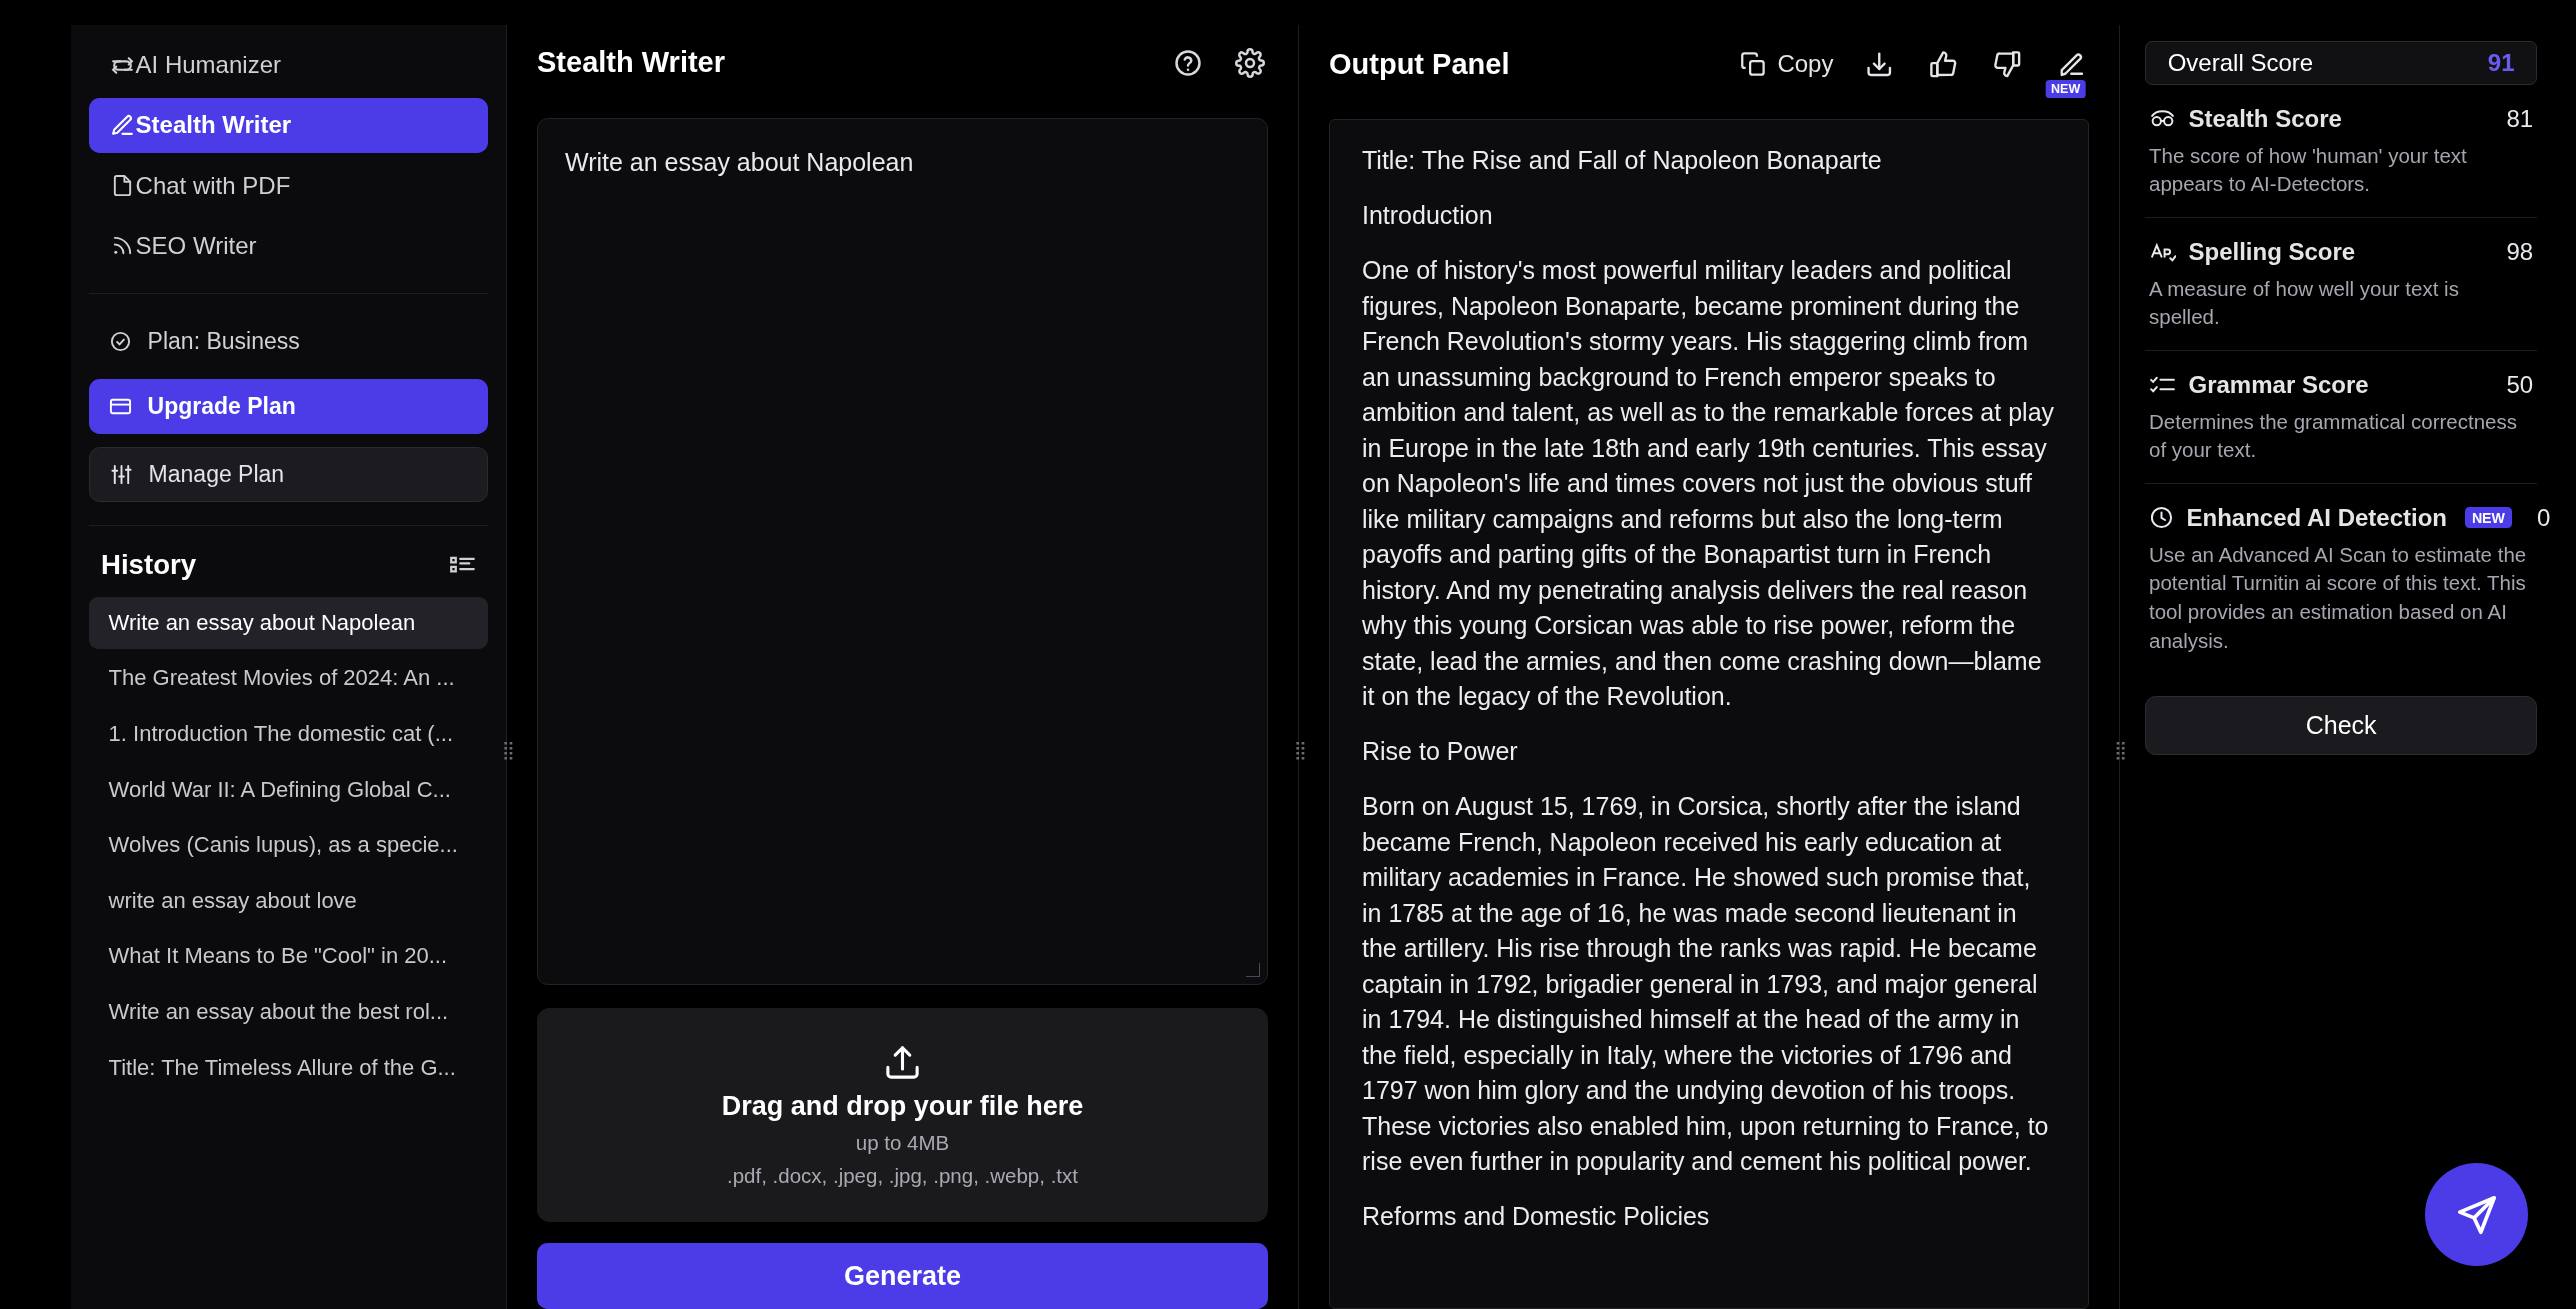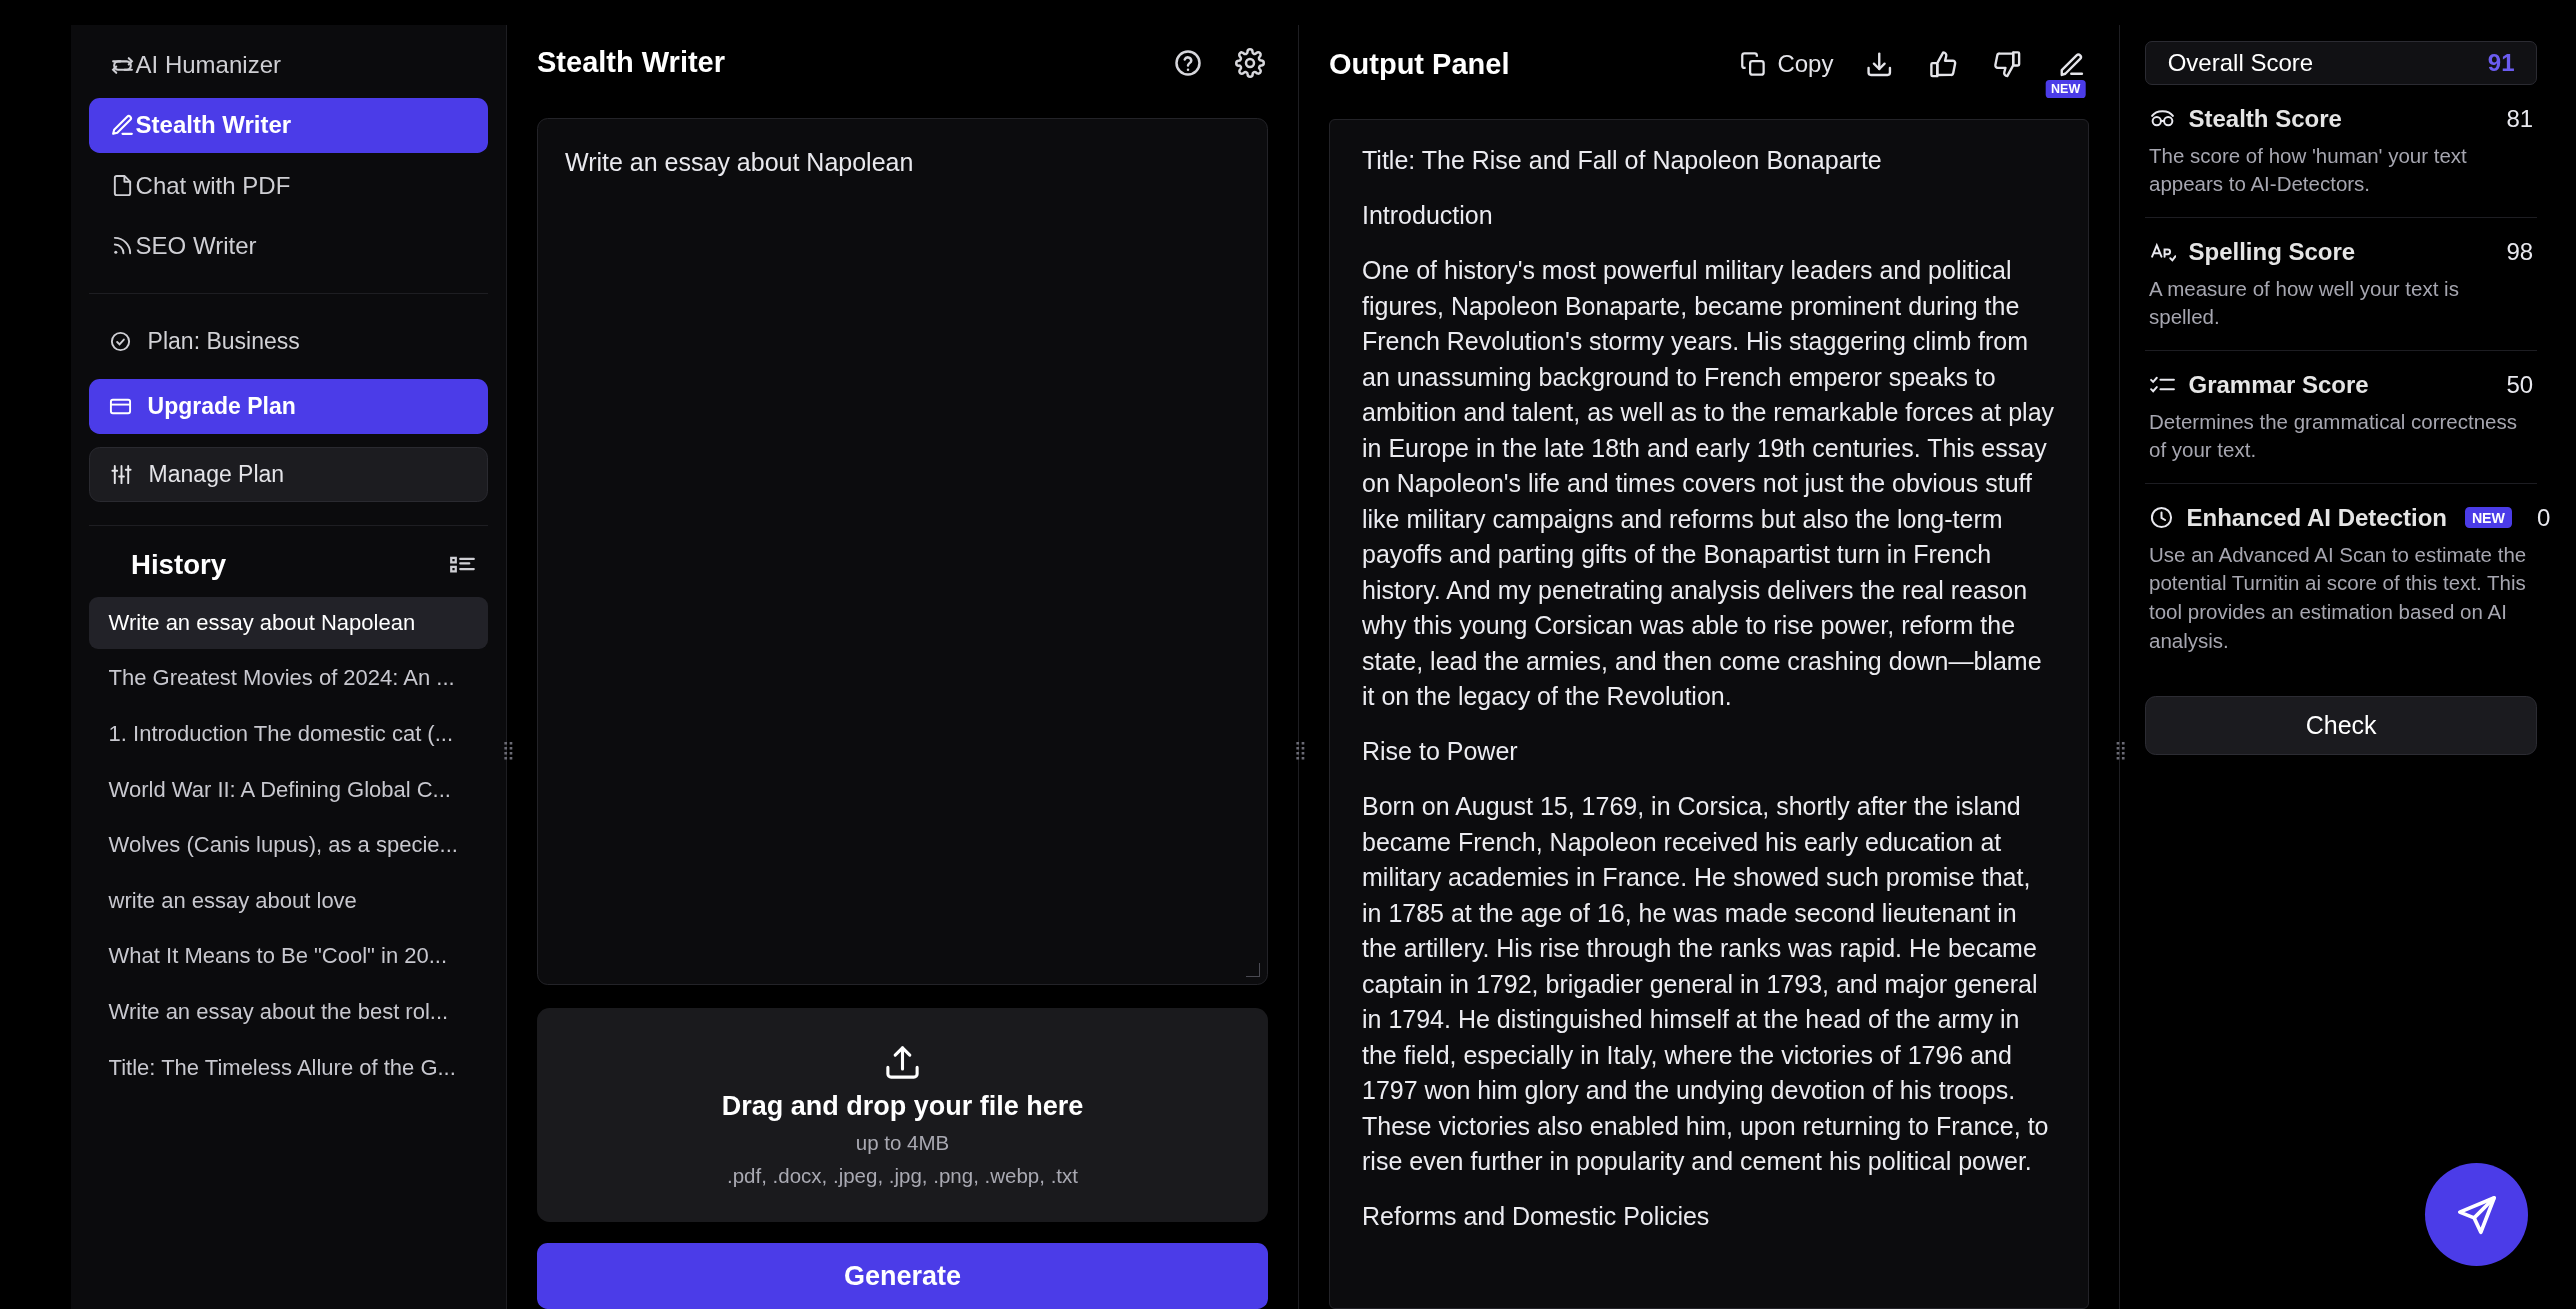--- a/index.html
+++ b/index.html
@@ -69,21 +69,21 @@
     background: #1c1c20; color: #e4e4e8;
     border: 0.9px solid #2a2a30;
     border-radius: 10.7px; font-size: 23px;
     cursor: pointer;
   }
   .hist-sep { height: 0.9px; background: #1e1e22; margin: 23px 18px 0 18px; }
   .hist-head {
     display: flex; align-items: center; justify-content: space-between;
     padding: 23px 30px 9px 30px;
   }
-  .hist-title { font-size: 27.6px; font-weight: 700; color: #ffffff; margin-left: 30px; }
+  .hist-title { font-size: 27.6px; font-weight: 700; color: #ffffff; }
   .hist-list { padding: 7.1px 18px 0 18px; display: flex; flex-direction: column; gap: 3.6px; overflow: hidden; }
   .hist-item {
     height: 52px; display: flex; align-items: center;
     padding: 0 19.6px; border-radius: 9px;
     font-size: 22px; color: #c8c8cf;
     white-space: nowrap; overflow: hidden; text-overflow: ellipsis;
     cursor: pointer;
   }
   .hist-item.sel { background: #222228; color: #ffffff; }
 

